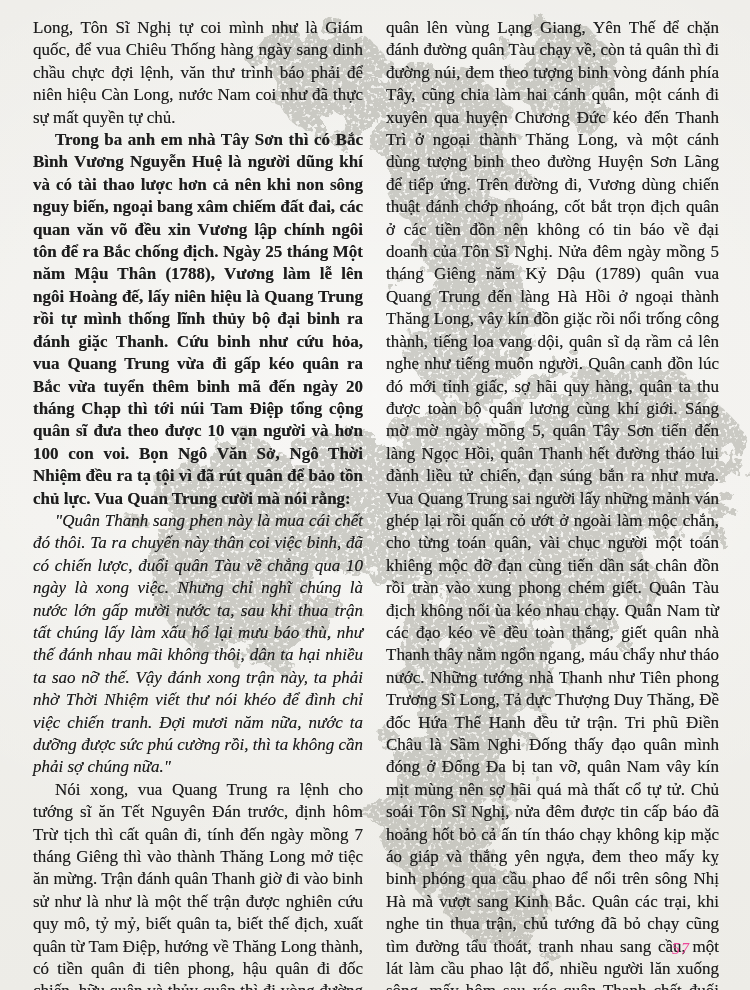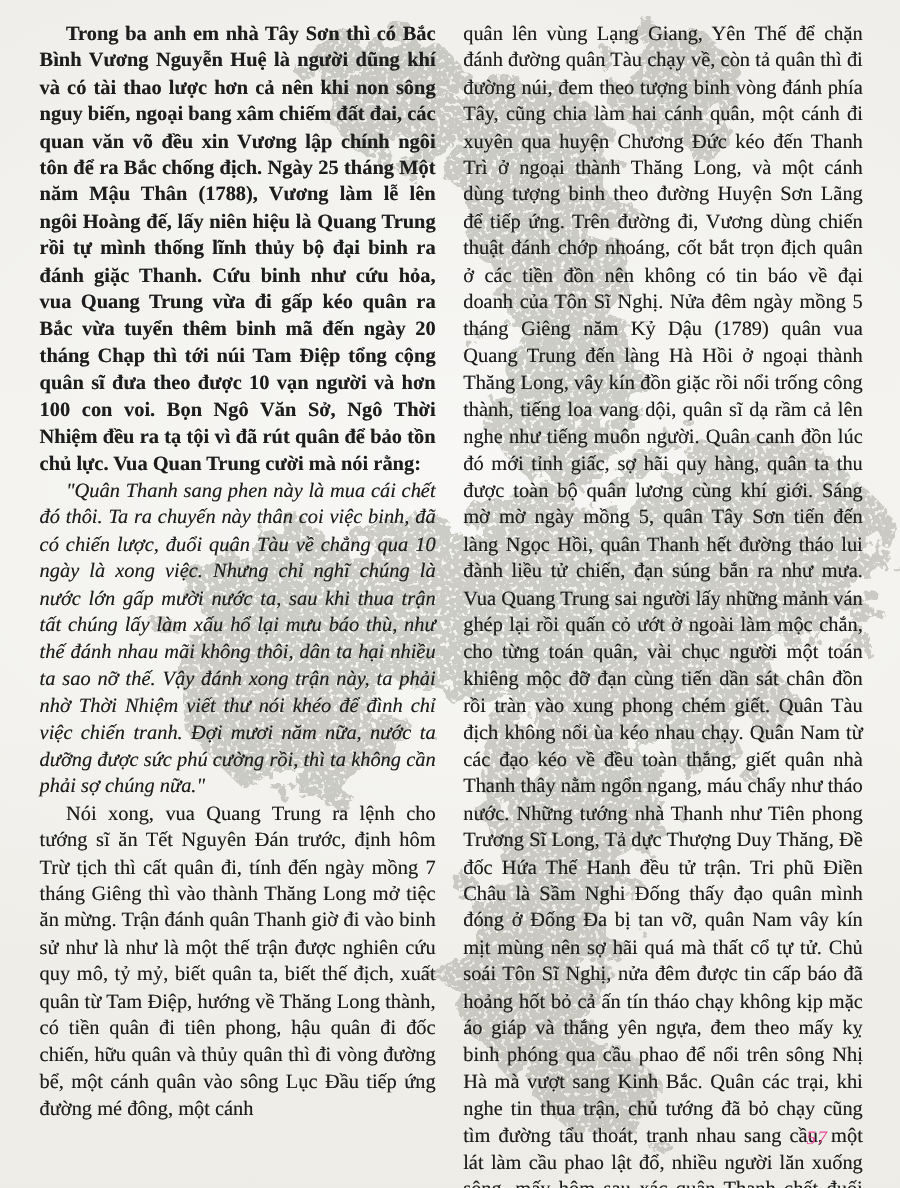--- a/index.html
+++ b/index.html
@@ -83,20 +83,21 @@
       <ellipse cx="430" cy="500" rx="150" ry="82"></ellipse>
       <ellipse cx="625" cy="455" rx="115" ry="88"></ellipse>
       <ellipse cx="560" cy="580" rx="90" ry="60"></ellipse>
       <ellipse cx="480" cy="670" rx="70" ry="95"></ellipse>
       <ellipse cx="445" cy="810" rx="62" ry="90"></ellipse>
       <ellipse cx="500" cy="910" rx="45" ry="40"></ellipse>
     </g>
   </svg>
 
   <div class="column column-left">
+    <p>Long, Tôn Sĩ Nghị tự coi mình như là Giám quốc, để vua Chiêu Thống hàng ngày sang dinh chầu chực đợi lệnh, văn thư trình báo phải để niên hiệu Càn Long, nước Nam coi như đã thực sự mất quyền tự chủ.</p>
     <p class="para-indent para-follow">Trong ba anh em nhà Tây Sơn thì có Bắc Bình Vương Nguyễn Huệ là người dũng khí và có tài thao lược hơn cả nên khi non sông nguy biến, ngoại bang xâm chiếm đất đai, các quan văn võ đều xin Vương lập chính ngôi tôn để ra Bắc chống địch. Ngày 25 tháng Một năm Mậu Thân (1788), Vương làm lễ lên ngôi Hoàng đế, lấy niên hiệu là Quang Trung rồi tự mình thống lĩnh thủy bộ đại binh ra đánh giặc Thanh. Cứu binh như cứu hỏa, vua Quang Trung vừa đi gấp kéo quân ra Bắc vừa tuyển thêm binh mã đến ngày 20 tháng Chạp thì tới núi Tam Điệp tổng cộng quân sĩ đưa theo được 10 vạn người và hơn 100 con voi. Bọn Ngô Văn Sở, Ngô Thời Nhiệm đều ra tạ tội vì đã rút quân để bảo tồn chủ lực. Vua Quan Trung cười mà nói rằng:</p>
     <p class="quote">"Quân Thanh sang phen này là mua cái chết đó thôi. Ta ra chuyến này thân coi việc binh, đã có chiến lược, đuổi quân Tàu về chẳng qua 10 ngày là xong việc. Nhưng chỉ nghĩ chúng là nước lớn gấp mười nước ta, sau khi thua trận tất chúng lấy làm xấu hổ lại mưu báo thù, như thế đánh nhau mãi không thôi, dân ta hại nhiều ta sao nỡ thế. Vậy đánh xong trận này, ta phải nhờ Thời Nhiệm viết thư nói khéo để đình chỉ việc chiến tranh. Đợi mươi năm nữa, nước ta dưỡng được sức phú cường rồi, thì ta không cần phải sợ chúng nữa."</p>
     <p class="para-indent">Nói xong, vua Quang Trung ra lệnh cho tướng sĩ ăn Tết Nguyên Đán trước, định hôm Trừ tịch thì cất quân đi, tính đến ngày mồng 7 tháng Giêng thì vào thành Thăng Long mở tiệc ăn mừng. Trận đánh quân Thanh giờ đi vào binh sử như là như là một thế trận được nghiên cứu quy mô, tỷ mỷ, biết quân ta, biết thế địch, xuất quân từ Tam Điệp, hướng về Thăng Long thành, có tiền quân đi tiên phong, hậu quân đi đốc chiến, hữu quân và thủy quân thì đi vòng đường bể, một cánh quân vào sông Lục Đầu tiếp ứng đường mé đông, một cánh</p>
   </div>
 
   <div class="column column-right">
     <p>quân lên vùng Lạng Giang, Yên Thế để chặn đánh đường quân Tàu chạy về, còn tả quân thì đi đường núi, đem theo tượng binh vòng đánh phía Tây, cũng chia làm hai cánh quân, một cánh đi xuyên qua huyện Chương Đức kéo đến Thanh Trì ở ngoại thành Thăng Long, và một cánh dùng tượng binh theo đường Huyện Sơn Lãng để tiếp ứng. Trên đường đi, Vương dùng chiến thuật đánh chớp nhoáng, cốt bắt trọn địch quân ở các tiền đồn nên không có tin báo về đại doanh của Tôn Sĩ Nghị. Nửa đêm ngày mồng 5 tháng Giêng năm Kỷ Dậu (1789) quân vua Quang Trung đến làng Hà Hồi ở ngoại thành Thăng Long, vây kín đồn giặc rồi nổi trống công thành, tiếng loa vang dội, quân sĩ dạ rầm cả lên nghe như tiếng muôn người. Quân canh đồn lúc đó mới tỉnh giấc, sợ hãi quy hàng, quân ta thu được toàn bộ quân lương cùng khí giới. Sáng mờ mờ ngày mồng 5, quân Tây Sơn tiến đến làng Ngọc Hồi, quân Thanh hết đường tháo lui đành liều tử chiến, đạn súng bắn ra như mưa. Vua Quang Trung sai người lấy những mảnh ván ghép lại rồi quấn cỏ ướt ở ngoài làm mộc chắn, cho từng toán quân, vài chục người một toán khiêng mộc đỡ đạn cùng tiến dần sát chân đồn rồi tràn vào xung phong chém giết. Quân Tàu địch không nổi ùa kéo nhau chạy. Quân Nam từ các đạo kéo về đều toàn thắng, giết quân nhà Thanh thây nằm ngổn ngang, máu chẩy như tháo nước. Những tướng nhà Thanh như Tiên phong Trương Sĩ Long, Tả dực Thượng Duy Thăng, Đề đốc Hứa Thế Hanh đều tử trận. Tri phũ Điền Châu là Sầm Nghi Đống thấy đạo quân mình đóng ở Đống Đa bị tan vỡ, quân Nam vây kín mịt mùng nên sợ hãi quá mà thất cổ tự tử. Chủ soái Tôn Sĩ Nghị, nửa đêm được tin cấp báo đã hoảng hốt bỏ cả ấn tín tháo chạy không kịp mặc áo giáp và thắng yên ngựa, đem theo mấy kỵ binh phóng qua cầu phao để nổi trên sông Nhị Hà mà vượt sang Kinh Bắc. Quân các trại, khi nghe tin thua trận, chủ tướng đã bỏ chạy cũng tìm đường tẩu thoát, tranh nhau sang cầu, một lát làm cầu phao lật đổ, nhiều người lăn xuống sông, mấy hôm sau xác quân Thanh chết đuối nổi đầy sông Nhị Hà. Một đạo quân Thanh hùng mạnh như vậy sang xâm chiếm Nam Việt, mà chỉ trong</p>
   </div>
 
   <div class="page-number">57</div>

